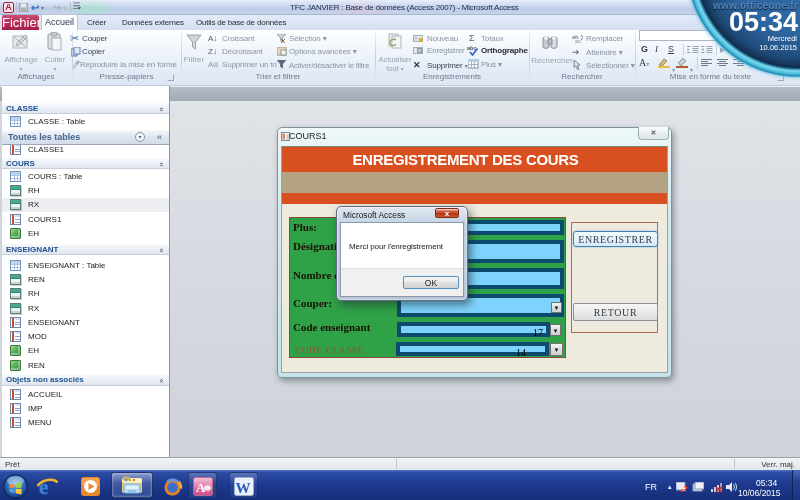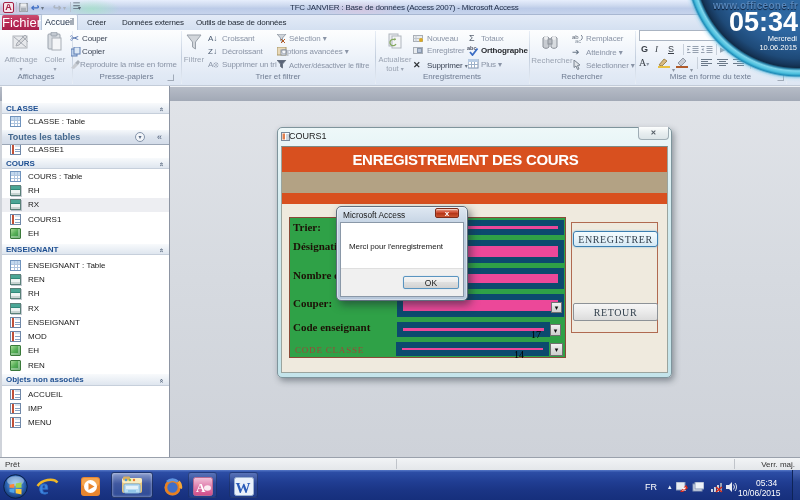--- a/index.html
+++ b/index.html
@@ -49,21 +49,21 @@
 #fwtitle{left:289px;top:131px;font-size:9px;color:#222;}
 #fwicon{left:280.5px;top:132px;width:9px;height:9px;}
 #fwclose{left:638px;top:127px;width:31px;height:13px;background:linear-gradient(180deg,#fdfefe,#e8eef0 50%,#dce5e8);border:1px solid #9fadb5;border-top:none;border-radius:0 0 4px 4px;color:#555e66;font-size:7px;text-align:center;line-height:12px;}
 #fbody{left:281px;top:146px;width:387px;height:227px;background:#efeade;border:1px solid #9aa49e;border-top:1px solid #7d8a84;}
 #fband1{left:282px;top:146.5px;width:385px;height:25px;background:#d8501f;color:#fff;font-weight:bold;font-size:15px;text-align:center;line-height:26px;letter-spacing:-0.3px;padding-right:18px;}
 #fband2{left:282px;top:172px;width:385px;height:21px;background:#b3a284;}
 #fband3{left:282px;top:193px;width:385px;height:11px;background:#d8501f;}
 
 #gpanel{left:289px;top:217px;width:277px;height:141px;background:#2fa147;border:1px solid #8a4a38;}
 .flabel{font-family:"Liberation Serif",serif;font-weight:bold;font-size:11px;color:#1c1106;}
-.finput{background:#ec4899;border:6px solid #0c4a6e;}
+.finput{background:#7dd3fc;border:4px solid #0c4a6e;}
 .combtn{position:absolute;background:linear-gradient(180deg,#f3f3f3,#ddd 50%,#cfcfcf);border:1px solid #707070;color:#111;font-size:7px;text-align:center;}
 
 #rpanel{left:571px;top:222px;width:87px;height:111px;border:1px solid #b06a50;}
 #btnenr{left:573px;top:231px;width:85px;height:16px;background:linear-gradient(180deg,#f2fbfe,#e8f4fa 45%,#d5e9f5);border:1px solid #3c7fb1;border-radius:3px;box-shadow:0 0 2px #7ab8e0;font-family:"Liberation Serif",serif;font-size:10px;color:#33414e;text-align:center;line-height:15px;letter-spacing:0.6px;}
 #btnret{left:573px;top:303px;width:85px;height:18px;background:linear-gradient(180deg,#f6f6f6,#ececec 45%,#dcdcdc);border:1px solid #8d9297;border-radius:2px;font-family:"Liberation Serif",serif;font-size:10px;color:#33414e;text-align:center;line-height:17px;letter-spacing:0.6px;}
 
 #dlg{left:336px;top:206px;width:132px;height:95px;background:linear-gradient(180deg,#dfe8f2,#c2d1e2 20%,#b7c7da);border:1px solid #5f6e7d;border-radius:5px;box-shadow:3px 4px 9px rgba(30,40,50,.55),0 0 0 1px rgba(255,255,255,.4) inset;}
 #dlgtitle{left:343px;top:209.5px;font-size:8.3px;color:#1a1a1a;}
 #dlgx{left:435px;top:208px;width:24px;height:10px;background:linear-gradient(180deg,#e8957e 0%,#cc4a2e 45%,#b03216 50%,#cc5530 100%);border:1px solid #7e2c1a;border-radius:2px;color:#fff;font-size:8px;font-weight:bold;text-align:center;line-height:10px;box-shadow:inset 0 1px 1px rgba(255,255,255,.6);}
 #dlginner{left:340px;top:222px;width:124px;height:75px;background:#fff;border:1px solid #8a98a8;}
@@ -159,21 +159,21 @@
 <div class="abs rtxt" style="left:222px;top:60px;">Supprimer un tri</div>
 <div class="abs" style="left:277px;top:34px;"><svg width="10" height="9">
         <path d="M0 0 H9 L5.5 4 V8 L3.5 6.5 V4 Z" fill="#cfd4da" stroke="#98a0aa"></path>
         <path d="M4 5 l4 4 M8 5 l-4 4" stroke="#b05a28"></path>
       </svg></div>
 <div class="abs rtxt" style="left:289px;top:34px;">Sélection ▾</div>
 <div class="abs" style="left:277px;top:47px;"><svg width="10" height="9">
         <rect x="0" y="0" width="9" height="8" fill="#e8d8b8" stroke="#a89868"></rect>
         <rect x="4" y="3" width="5" height="5" fill="#f5f6f8" stroke="#8a94a0"></rect>
       </svg></div>
-<div class="abs rtxt" style="left:281px;top:47px;">Options avancées ▾</div>
+<div class="abs rtxt" style="left:289px;top:47px;">Options avancées ▾</div>
 <div class="abs" style="left:277px;top:60px;"><svg width="10" height="9">
         <path d="M0 0 H9 L5.5 4 V8 L3.5 6.5 V4 Z" fill="#5a6478" stroke="#6a7482"></path>
       </svg></div>
 <div class="abs rtxt" style="left:289px;top:60.5px;font-size:7.6px;">Activer/désactiver le filtre</div>
 
 <div class="abs" style="left:388px;top:33px;"><svg width="15" height="18">
         <rect x="1" y="1" width="9" height="12" fill="#eceef1" stroke="#b0b6be"></rect>
         <rect x="4" y="3" width="9" height="12" fill="#f4f5f7" stroke="#b0b6be"></rect>
         <path d="M8 11 a3.2 3.2 0 1 1 -0.8 -4" stroke="#85a860" fill="none" stroke-width="1.3"></path>
         <path d="M7 4.5 l1 2.6 -2.6 0 z" fill="#85a860"></path>
@@ -458,21 +458,21 @@
       <path d="M5 3 h3 M5 5 h3 M5 7 h3" stroke="#9ab"></path>
     </svg></div>
 <div class="abs" id="fwtitle">COURS1</div>
 <div class="abs" id="fwclose"><span style="font-weight:bold;">✕</span></div>
 <div class="abs" id="fbody"></div>
 <div class="abs" id="fband1">ENREGISTREMENT DES COURS</div>
 <div class="abs" id="fband2"></div>
 <div class="abs" id="fband3"></div>
 <div class="abs" id="gpanel"></div>
 <div id="fields">
-<div class="abs flabel" style="left:293px;top:221px;">Trier:</div>
+<div class="abs flabel" style="left:293px;top:221px;">Plus:</div>
 <div class="abs finput" style="left:397px;top:219.5px;width:167px;height:15.5px;"></div>
 <div class="abs flabel" style="left:293px;top:240px;">Désignation</div>
 <div class="abs finput" style="left:397px;top:239.5px;width:167px;height:23.5px;"></div>
 <div class="abs flabel" style="left:293px;top:269px;">Nombre de</div>
 <div class="abs finput" style="left:397px;top:267.5px;width:167px;height:21.5px;"></div>
 <div class="abs flabel" style="left:293px;top:297px;">Couper:</div>
 <div class="abs finput" style="left:397px;top:294px;width:167px;height:23px;"></div>
 <div class="combtn" style="left:551px;top:301.5px;width:11px;height:11px;line-height:10px;">▾</div>
 <div class="abs flabel" style="left:293px;top:321px;">Code enseignant</div>
 <div class="abs finput" style="left:397px;top:322px;width:153px;height:15px;font-family:'Liberation Serif',serif;font-size:10px;text-align:right;padding-right:3px;line-height:14px;">17</div>

